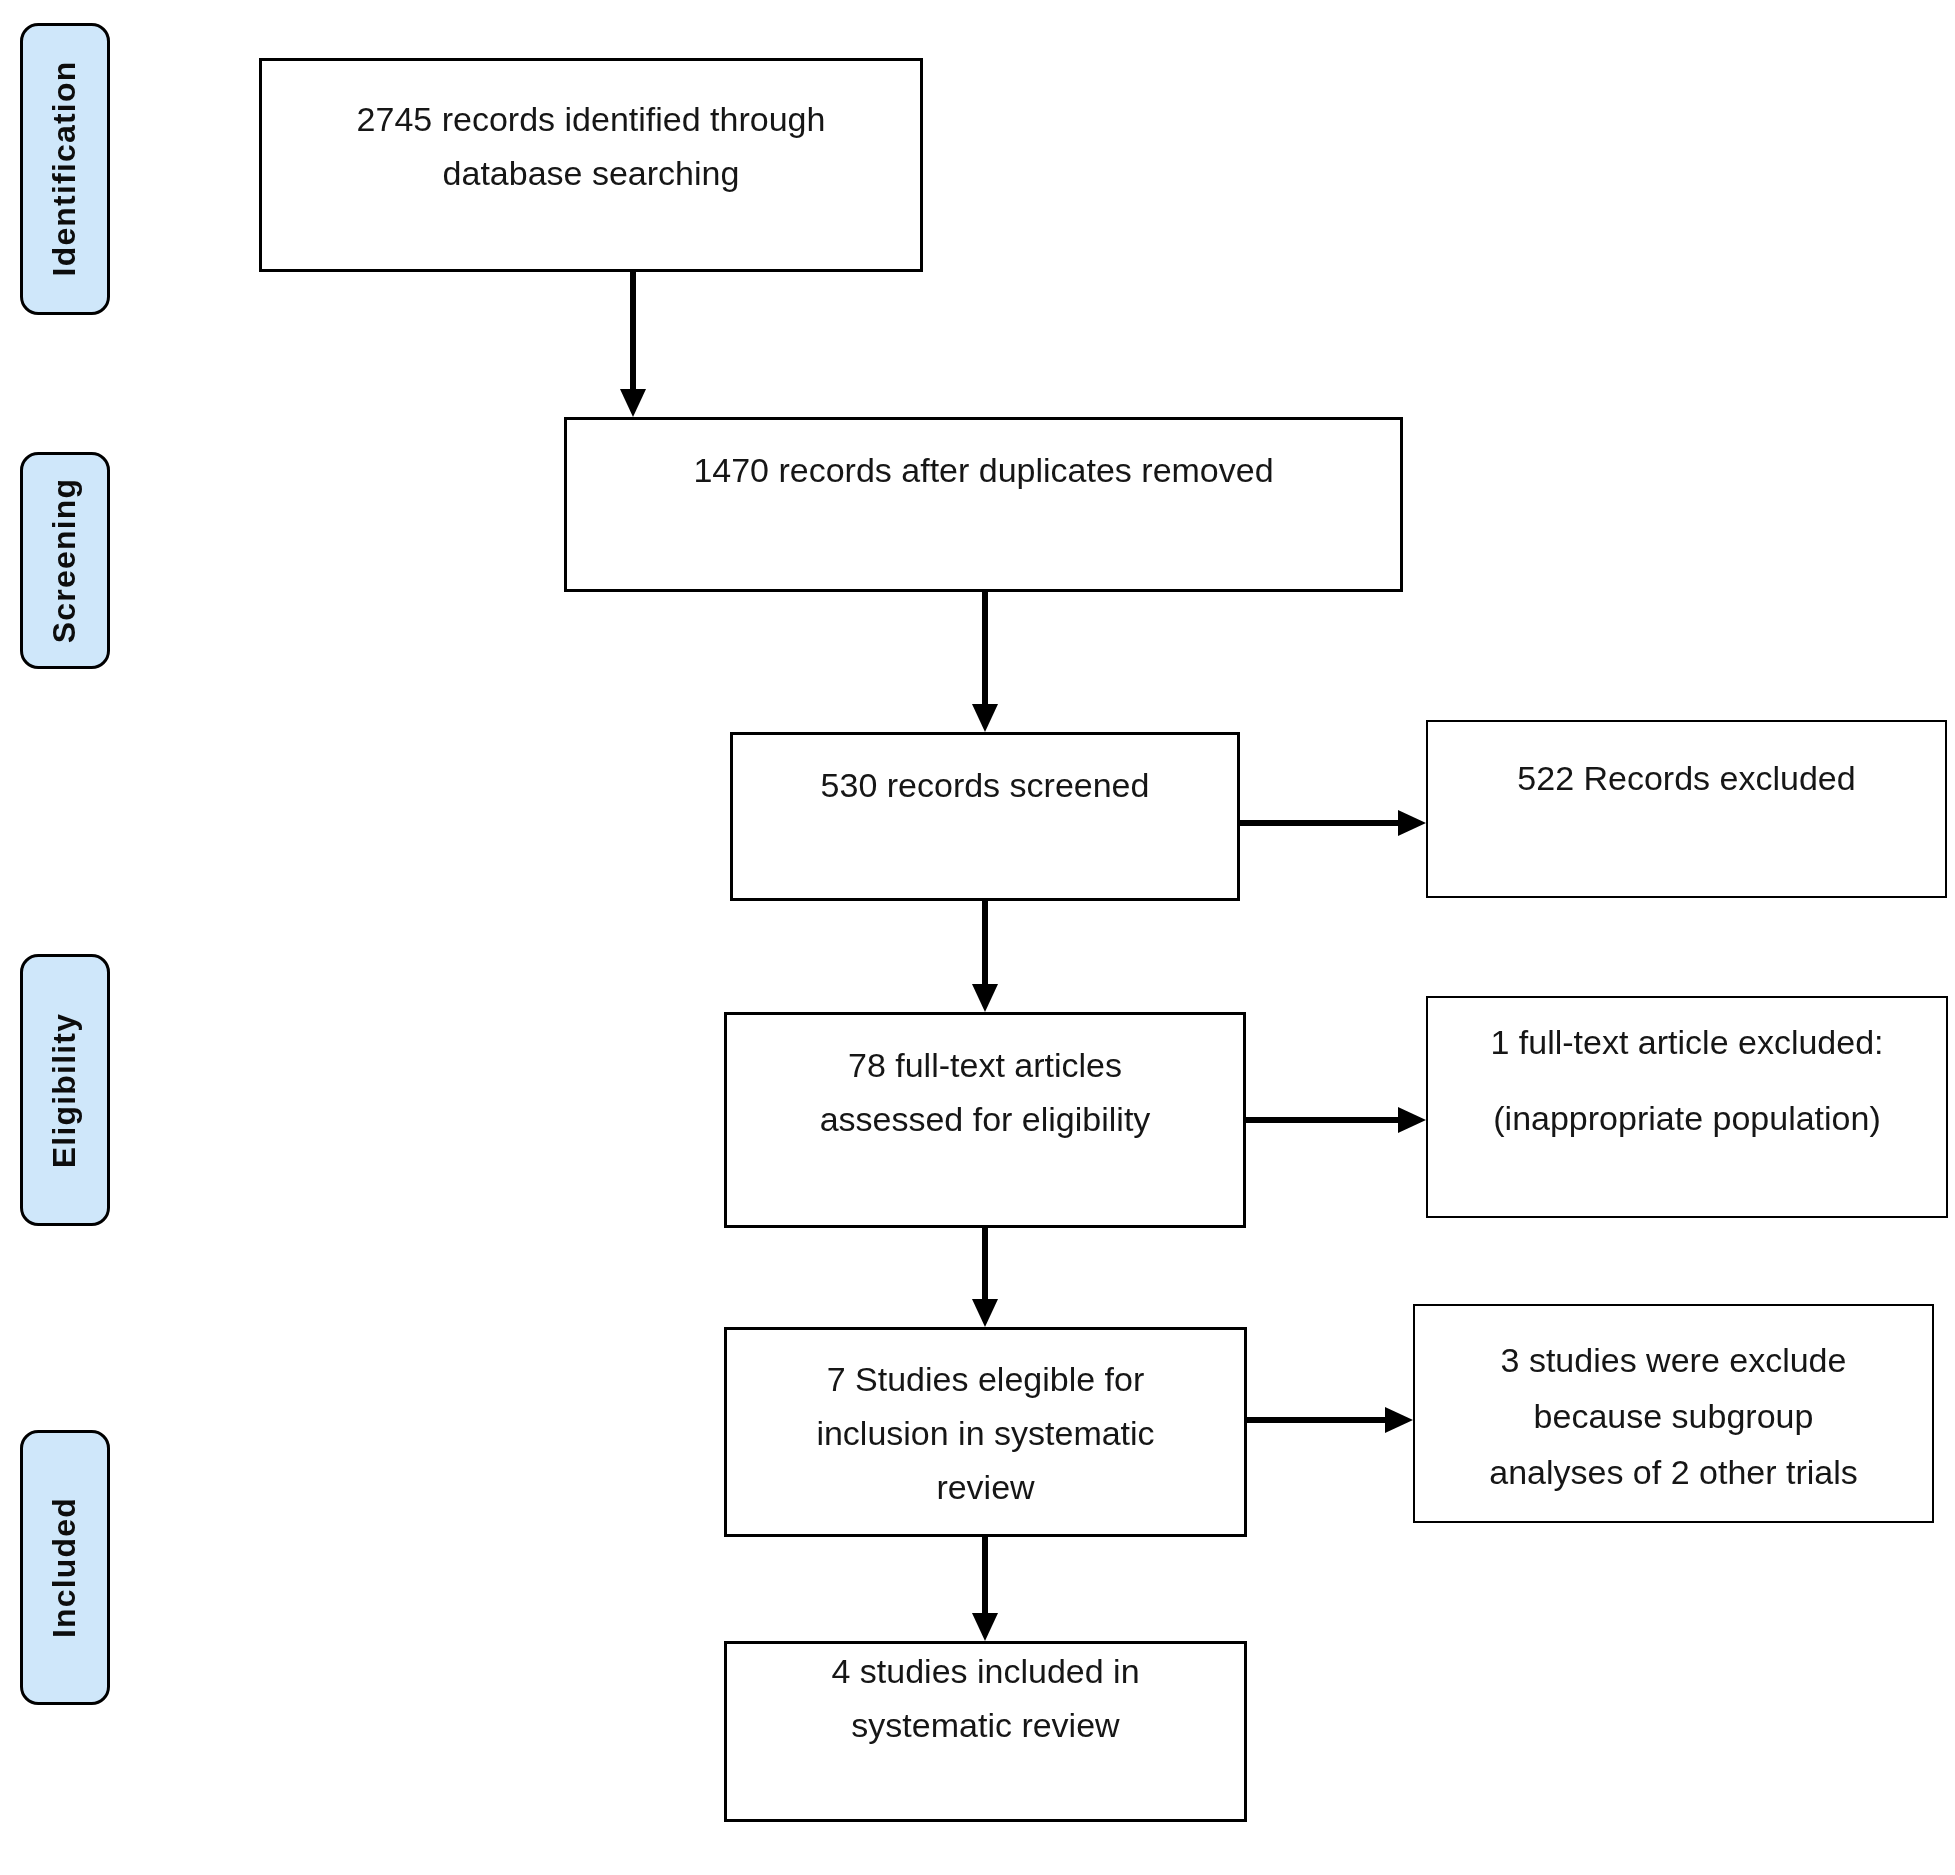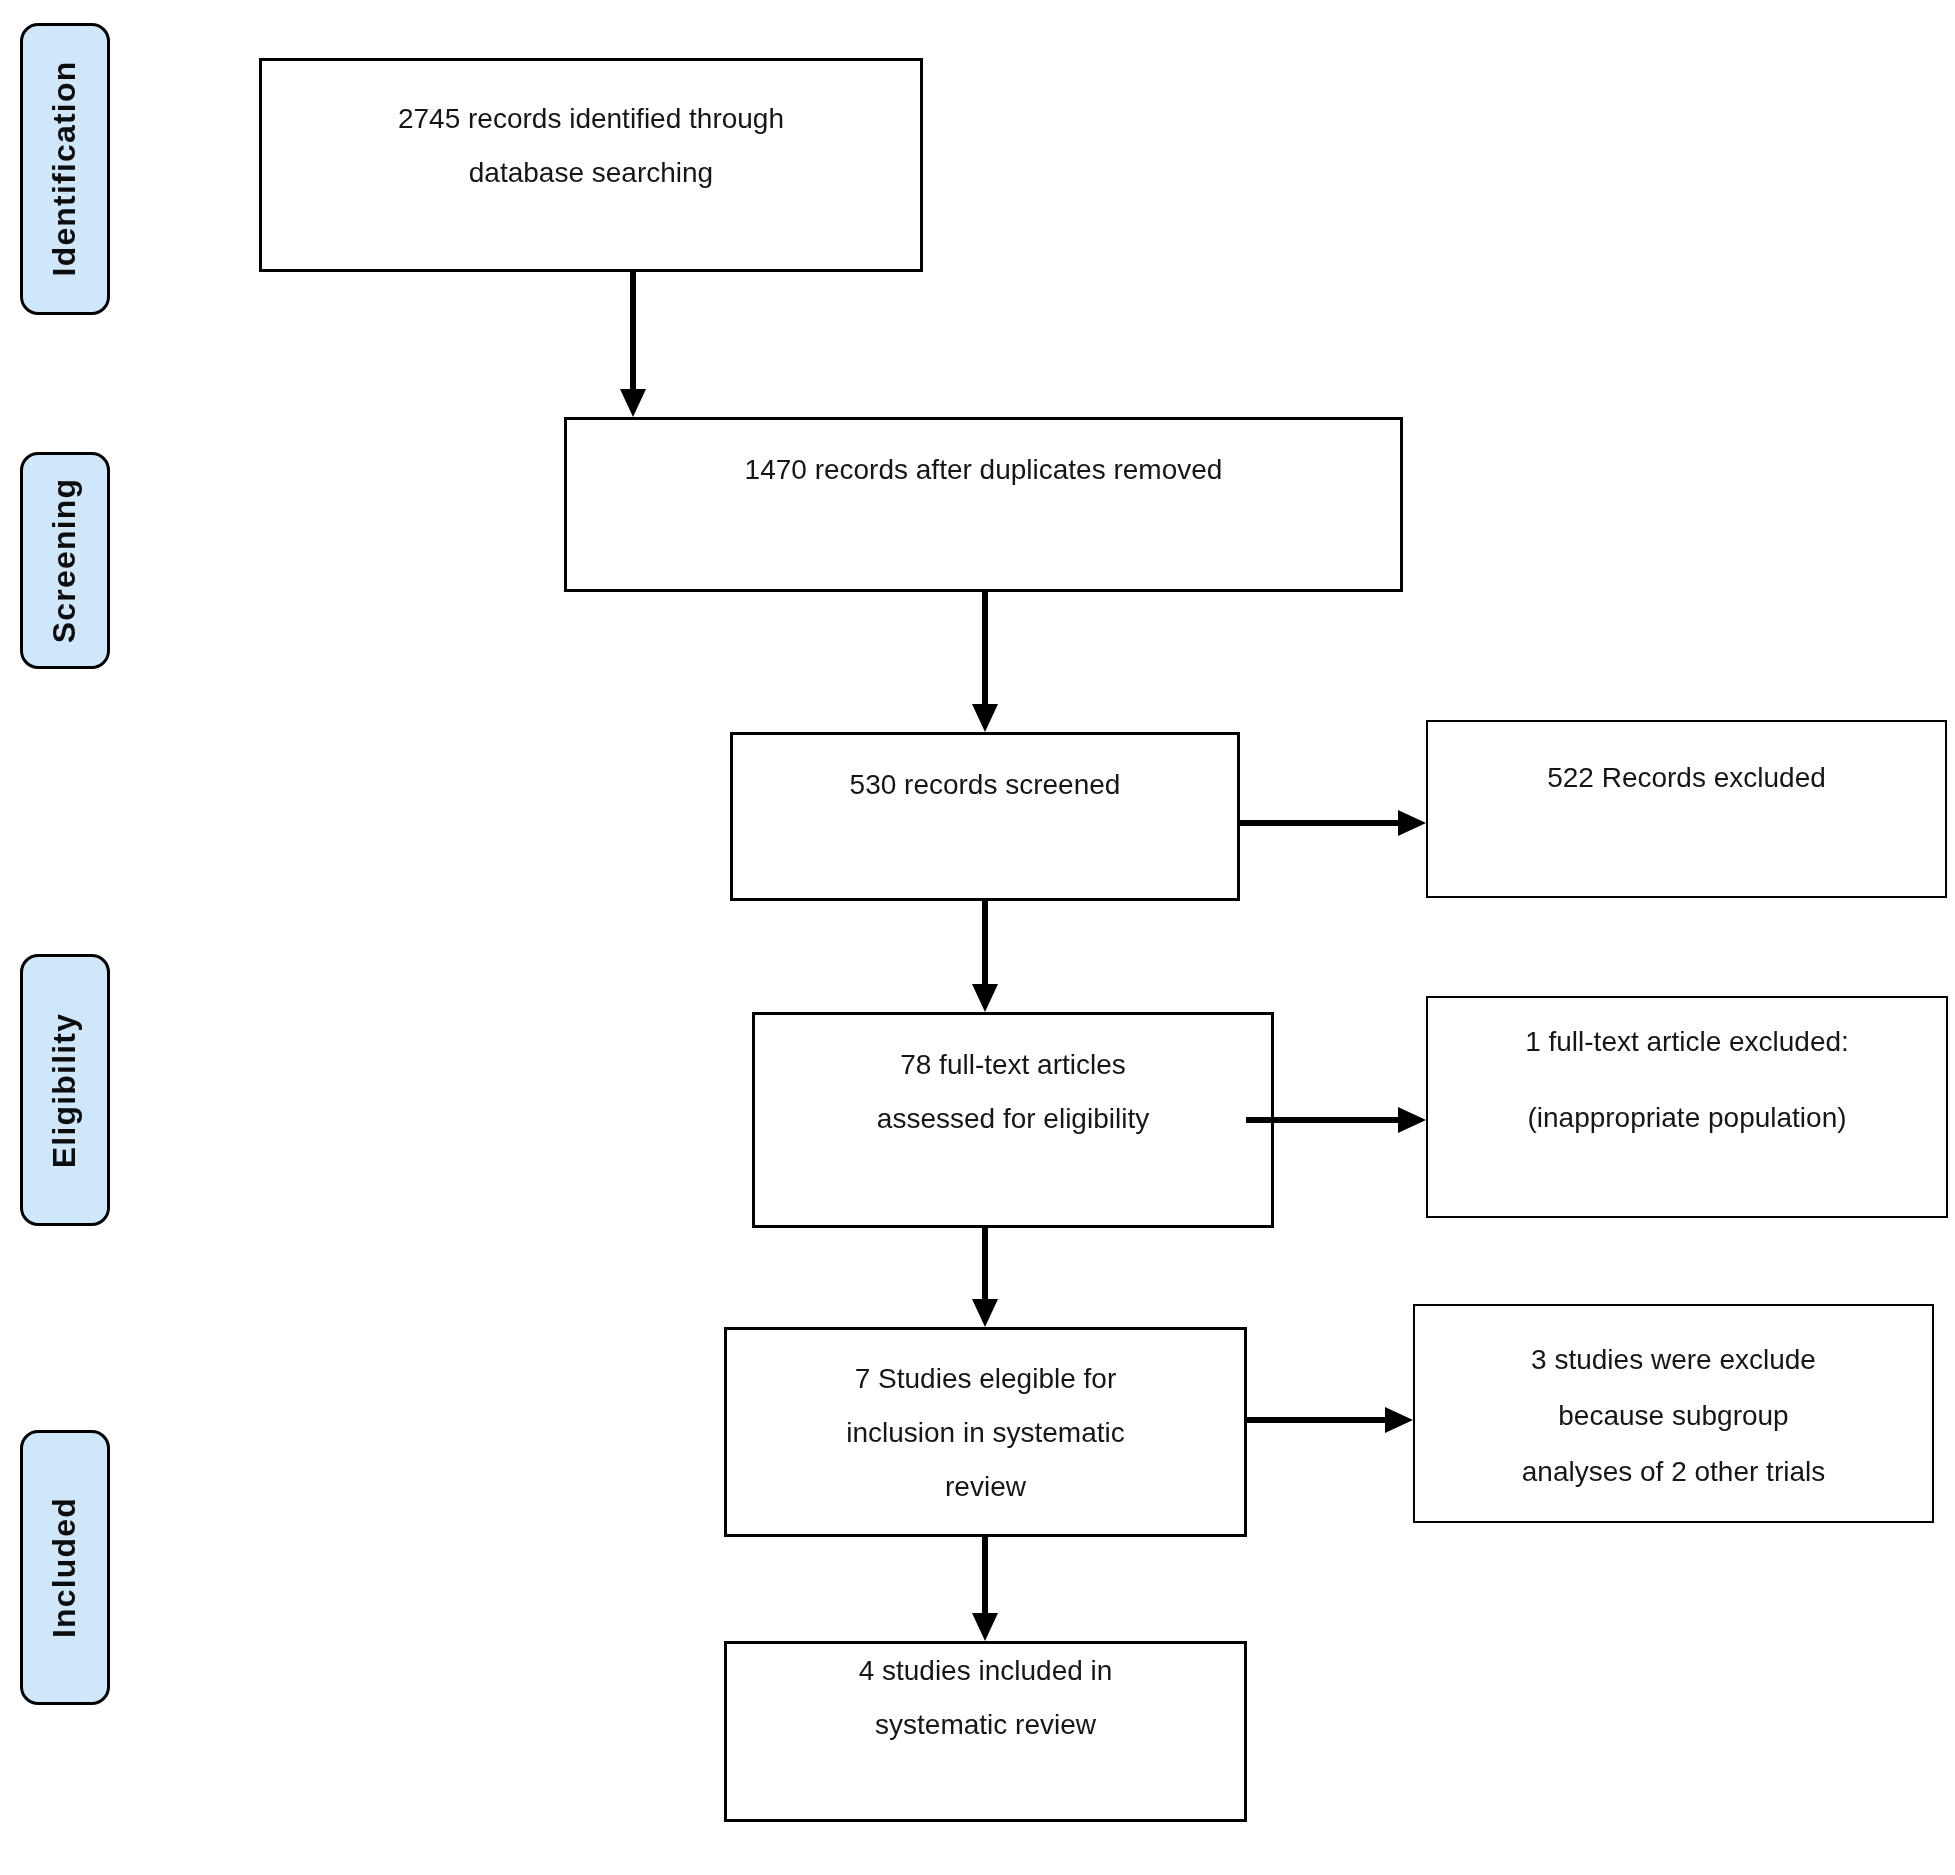--- a/index.html
+++ b/index.html
@@ -38,21 +38,21 @@
     color: #0d0d0d;
   }
 
   
   .fbox {
     position: absolute;
     box-sizing: border-box;
     background: #ffffff;
     border: 3.1px solid #000000;
     color: #161616;
-    font-size: 28px;
+    font-size: 34px;
     line-height: 54px;
     text-align: center;
     white-space: pre-line;
   }
   .rbox {
     border-width: 2.4px;
   }
 
   
   .varrow {
@@ -104,21 +104,21 @@
     <span class="vlabel">Included</span>
   </div>
 
   <div class="fbox" style="left:259px; top:58px; width:664px; height:214px; padding-top:31px;">2745 records identified through
 database searching</div>
 
   <div class="fbox" style="left:564px; top:417px; width:839px; height:175px; padding-top:23px;">1470 records after duplicates removed</div>
 
   <div class="fbox" style="left:730px; top:732px; width:510px; height:169px; padding-top:23px;">530 records screened</div>
 
-  <div class="fbox" style="left:724px; top:1012px; width:522px; height:216px; padding-top:23px;margin-left:28px;">78 full-text articles
+  <div class="fbox" style="left:724px; top:1012px; width:522px; height:216px; padding-top:23px;">78 full-text articles
 assessed for eligibility</div>
 
   <div class="fbox" style="left:724px; top:1327px; width:523px; height:210px; padding-top:22px;">7 Studies elegible for
 inclusion in systematic
 review</div>
 
   <div class="fbox" style="left:724px; top:1641px; width:523px; height:181px; ">4 studies included in
 systematic review</div>
 
   <div class="fbox rbox" style="left:1426px; top:720px; width:521px; height:178px; padding-top:29px;">522 Records excluded</div>

